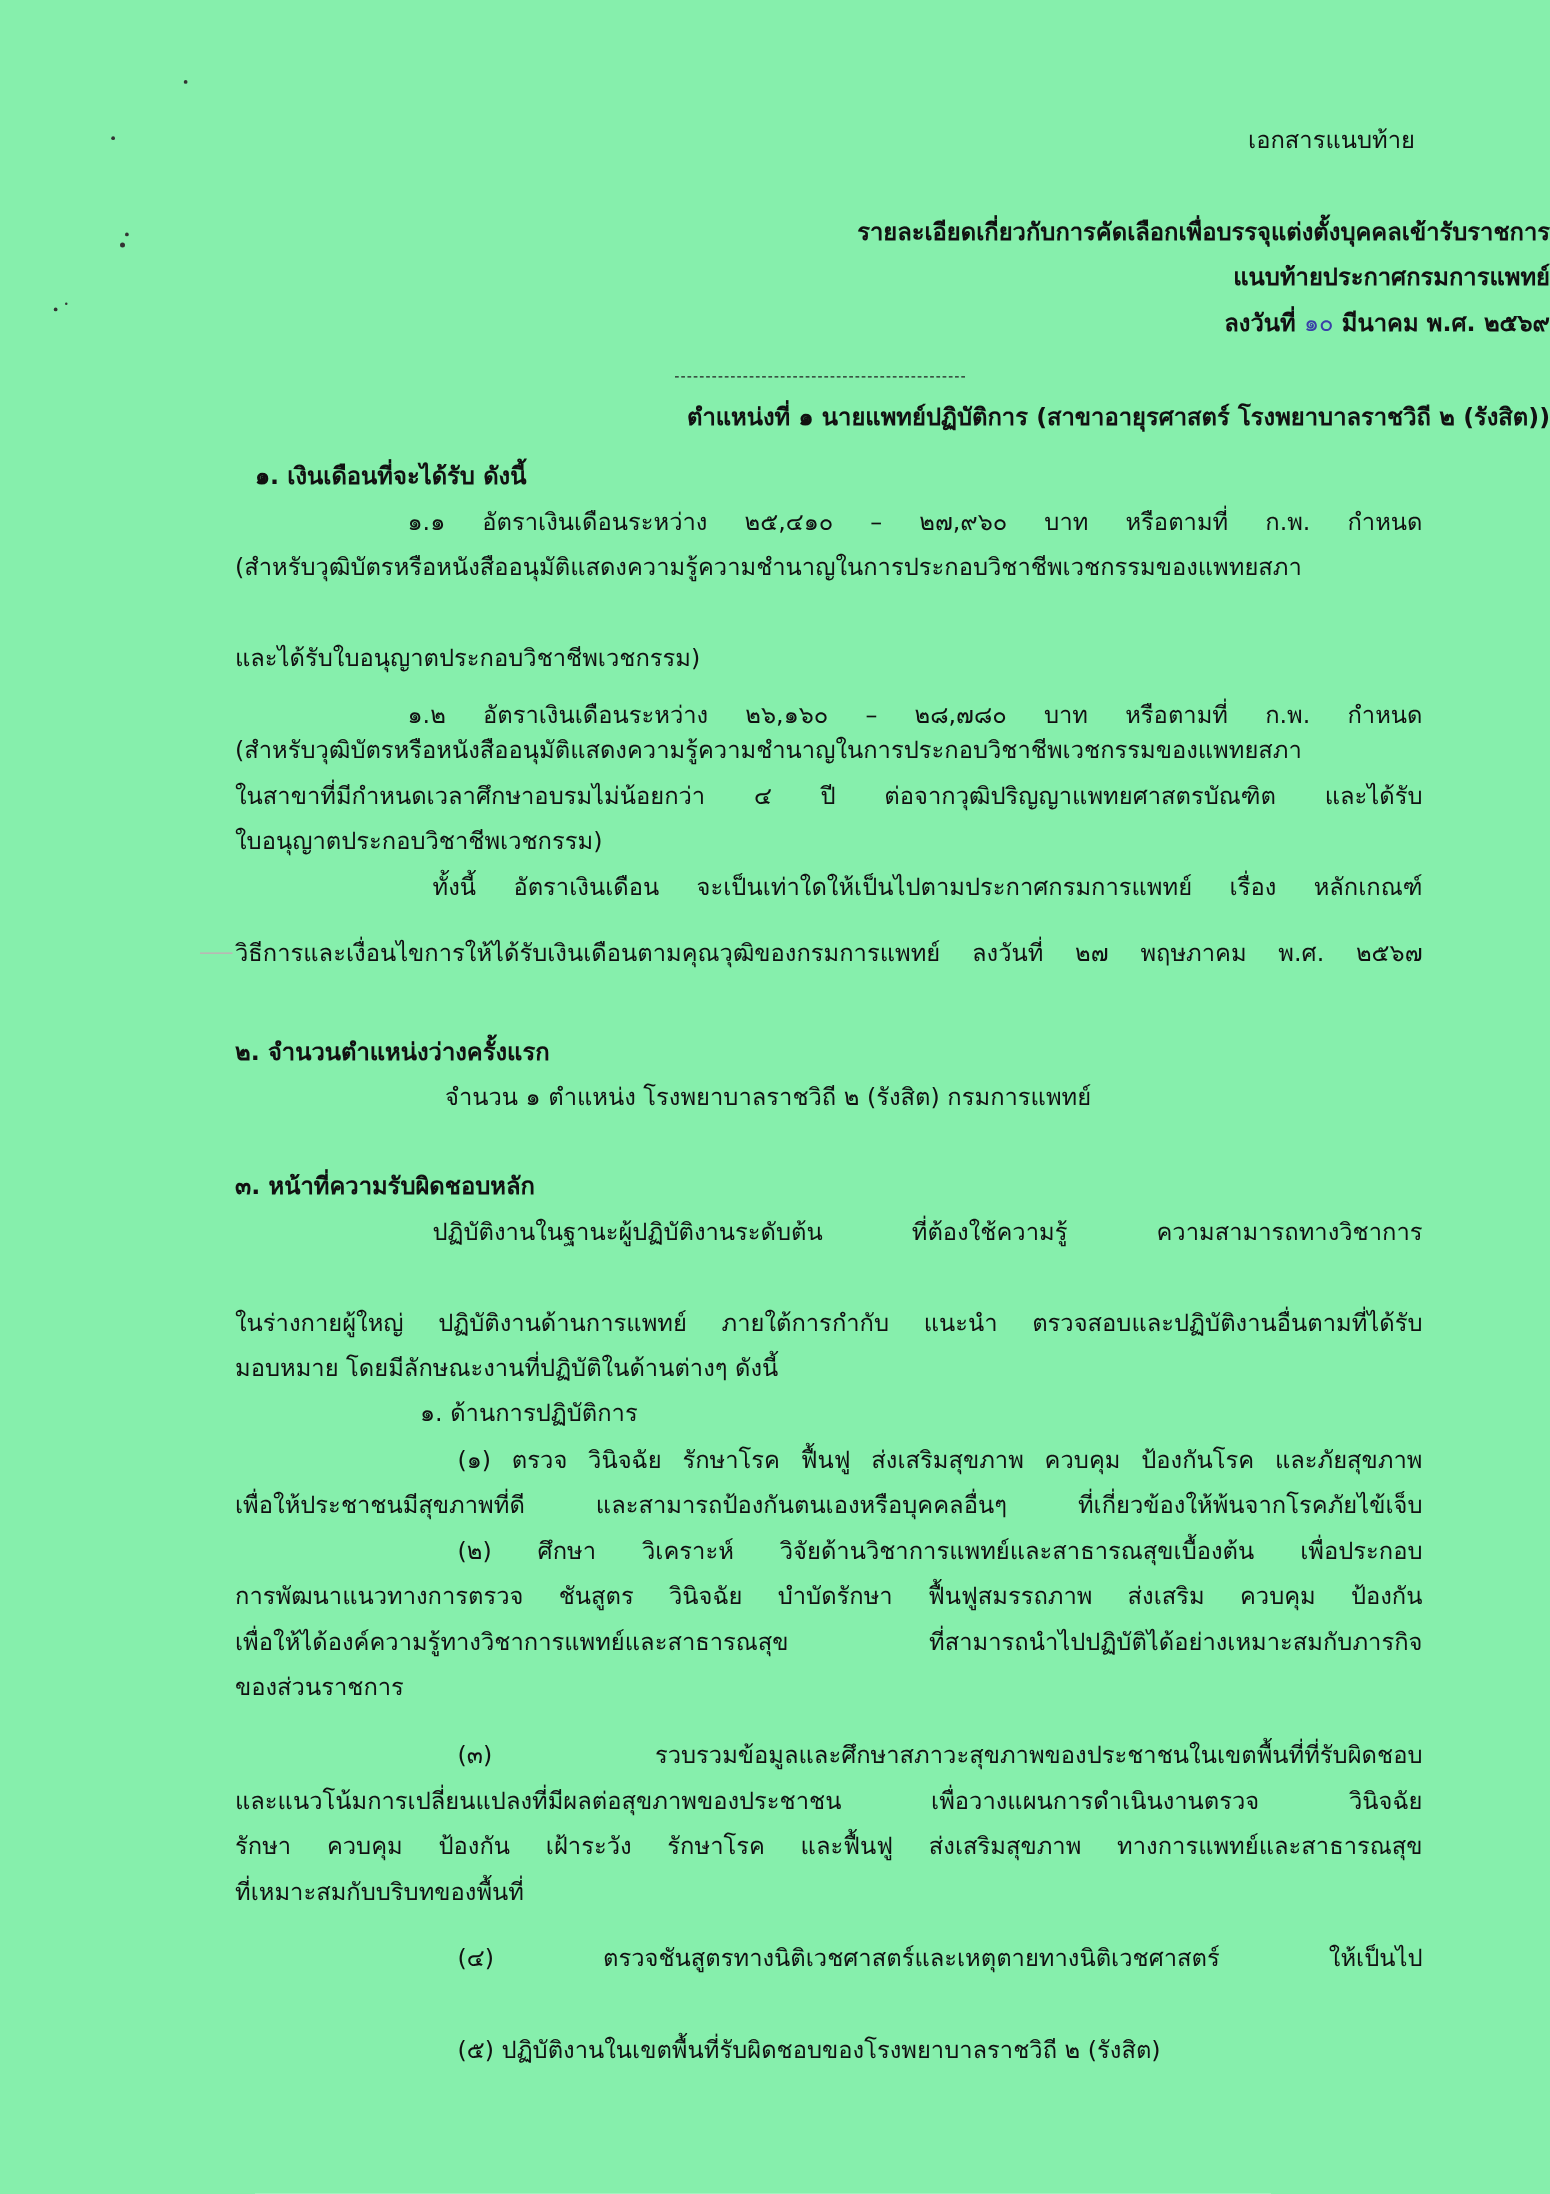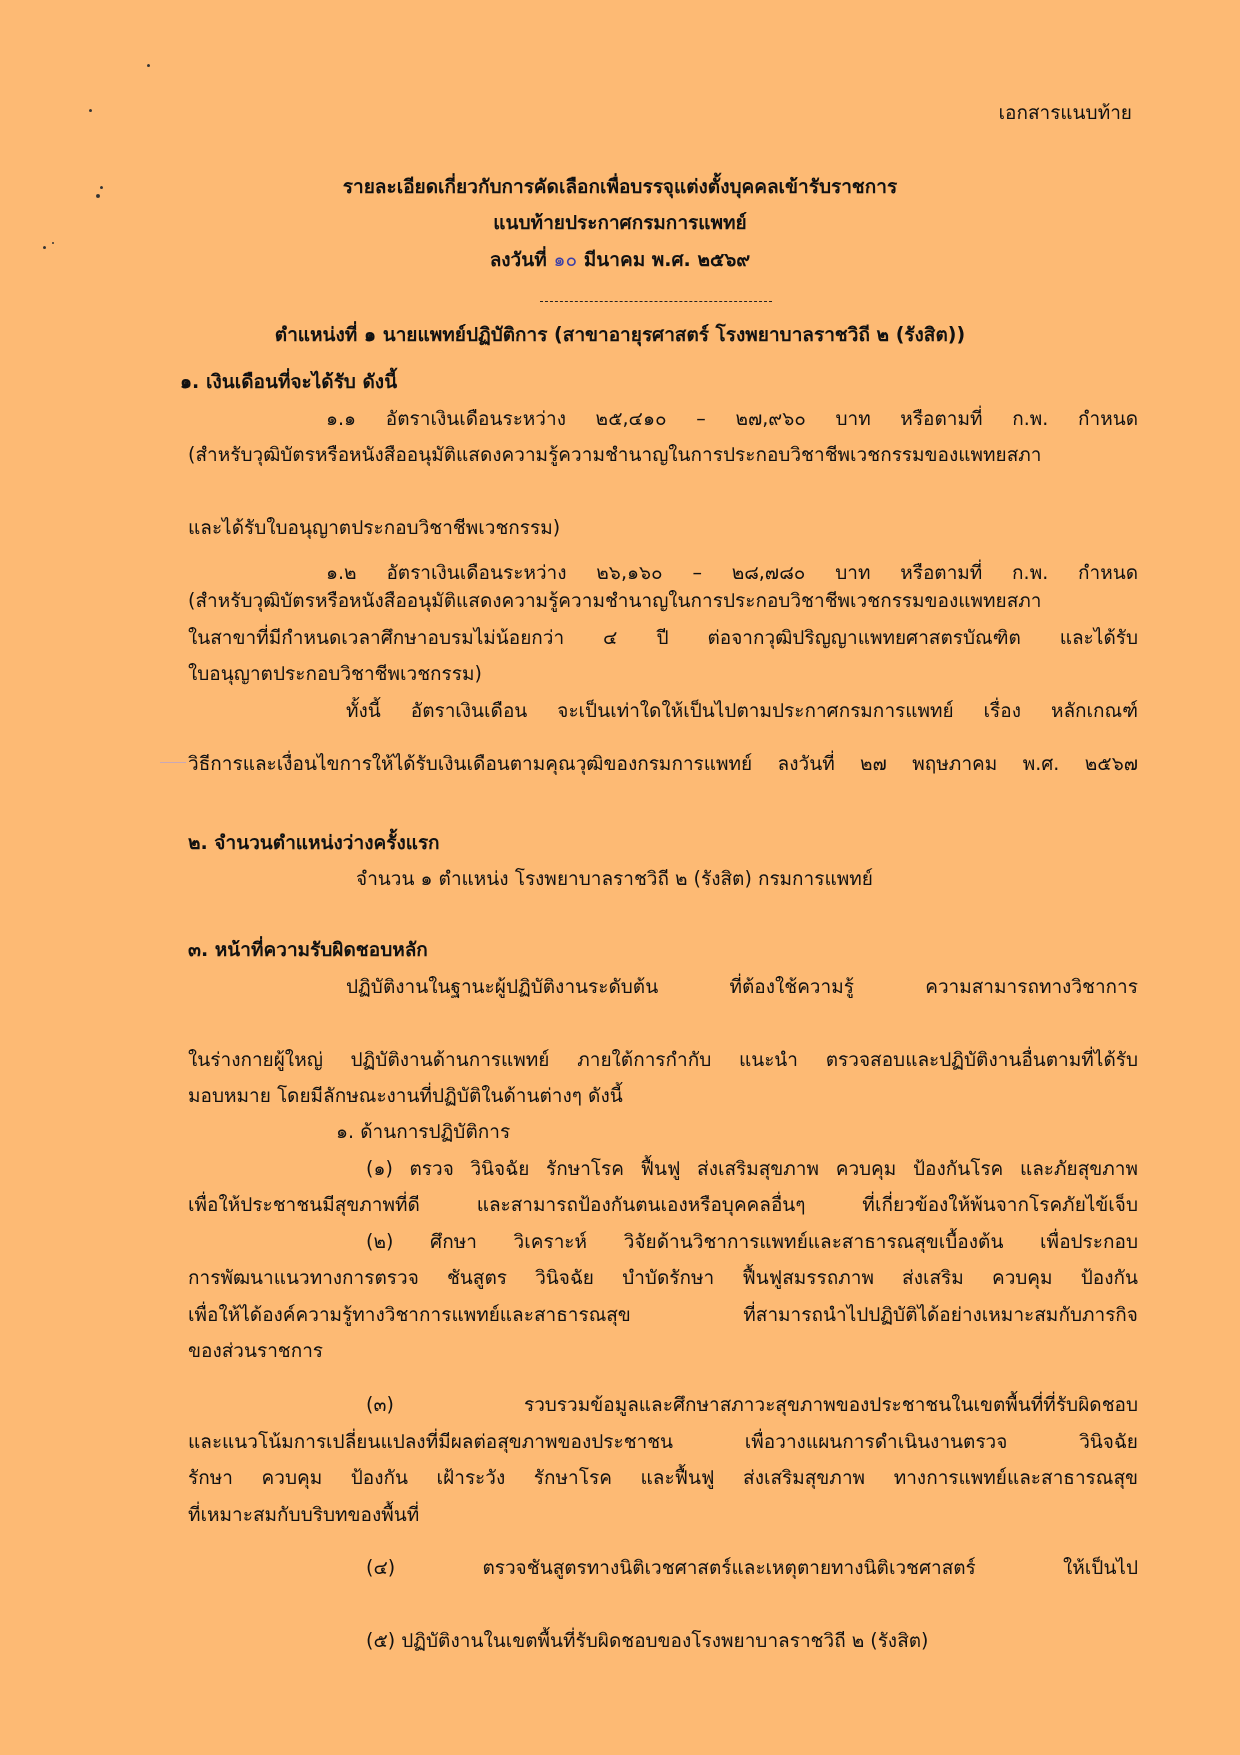--- a/index.html
+++ b/index.html
@@ -4,30 +4,30 @@
   <style>
     html, body { margin: 0; padding: 0; background: #ffffff; }
     body {
       width: 1240px;
       height: 1755px;
       position: relative;
       overflow: hidden;
       font-family: "DejaVu Sans", sans-serif;
       color: #111111;
     }
-    .page { position: absolute; left: 0; top: 0; width: 1240px; height: 1755px; background: #fdba74; }
+    .page { position: absolute; left: 0; top: 0; width: 1240px; height: 1755px; background: #86efac; }
     .line {
       position: absolute;
       font-size: 19px;
       line-height: 28px;
       white-space: nowrap;
       letter-spacing: 0;
     }
     .bold { font-weight: bold; }
-    .center { left: 0; width: 1240px; text-align: center; }
+    .center { left: 0; width: 1240px; text-align: right; }
     .right { right: 108px; text-align: right; }
     .justify { left: 188px; width: 950px; text-align: justify; text-align-last: justify; }
     .blue { color: #3a3fa8; }
     .dash { position: absolute; left: 540px; width: 232px; top: 301px; border-top: 1.5px dashed #222; }
     .speck { position: absolute; background: #333; border-radius: 50%; }
     .margin-mark { position: absolute; left: 160px; top: 762px; width: 26px; height: 1px; background: #c9a8b6; }
   </style>
 </head>
 <body>
 
@@ -45,21 +45,21 @@
   <div class="line center bold" style="top:208px;">แนบท้ายประกาศกรมการแพทย์</div>
   <div class="line center bold" style="top:245px;">
     <span>ลงวันที่</span>
     <span class="blue" style="font-weight:normal;">๑๐</span>
     <span>มีนาคม  พ.ศ. ๒๕๖๙</span>
   </div>
   <div class="dash"></div>
 
   <div class="line center bold" style="top:320px;">ตำแหน่งที่ ๑ นายแพทย์ปฏิบัติการ (สาขาอายุรศาสตร์ โรงพยาบาลราชวิถี ๒ (รังสิต))</div>
 
-  <div class="line bold" style="left:180px;top:367px;">๑. เงินเดือนที่จะได้รับ ดังนี้</div>
+  <div class="line bold" style="left:204px;top:367px;">๑. เงินเดือนที่จะได้รับ ดังนี้</div>
   <div class="line justify" style="top:404px;padding-left:138px;width:812px;">๑.๑ อัตราเงินเดือนระหว่าง ๒๕,๔๑๐ – ๒๗,๙๖๐ บาท หรือตามที่ ก.พ. กำหนด</div>
   <div class="line justify" style="top:440px;">(สำหรับวุฒิบัตรหรือหนังสืออนุมัติแสดงความรู้ความชำนาญในการประกอบวิชาชีพเวชกรรมของแพทยสภา</div>
   <div class="line" style="left:188px;top:513px;">และได้รับใบอนุญาตประกอบวิชาชีพเวชกรรม)</div>
   <div class="line justify" style="top:558px;padding-left:138px;width:812px;">๑.๒ อัตราเงินเดือนระหว่าง  ๒๖,๑๖๐ – ๒๘,๗๘๐ บาท หรือตามที่ ก.พ. กำหนด</div>
   <div class="line justify" style="top:586px;">(สำหรับวุฒิบัตรหรือหนังสืออนุมัติแสดงความรู้ความชำนาญในการประกอบวิชาชีพเวชกรรมของแพทยสภา</div>
   <div class="line justify" style="top:623px;">ในสาขาที่มีกำหนดเวลาศึกษาอบรมไม่น้อยกว่า ๔ ปี ต่อจากวุฒิปริญญาแพทยศาสตรบัณฑิต และได้รับ</div>
   <div class="line" style="left:188px;top:659px;">ใบอนุญาตประกอบวิชาชีพเวชกรรม)</div>
   <div class="line justify" style="top:696px;padding-left:158px;width:792px;">ทั้งนี้ อัตราเงินเดือน จะเป็นเท่าใดให้เป็นไปตามประกาศกรมการแพทย์ เรื่อง หลักเกณฑ์</div>
   <div class="margin-mark"></div>
   <div class="line justify" style="top:749px;">วิธีการและเงื่อนไขการให้ได้รับเงินเดือนตามคุณวุฒิของกรมการแพทย์ ลงวันที่ ๒๗ พฤษภาคม พ.ศ. ๒๕๖๗</div>

